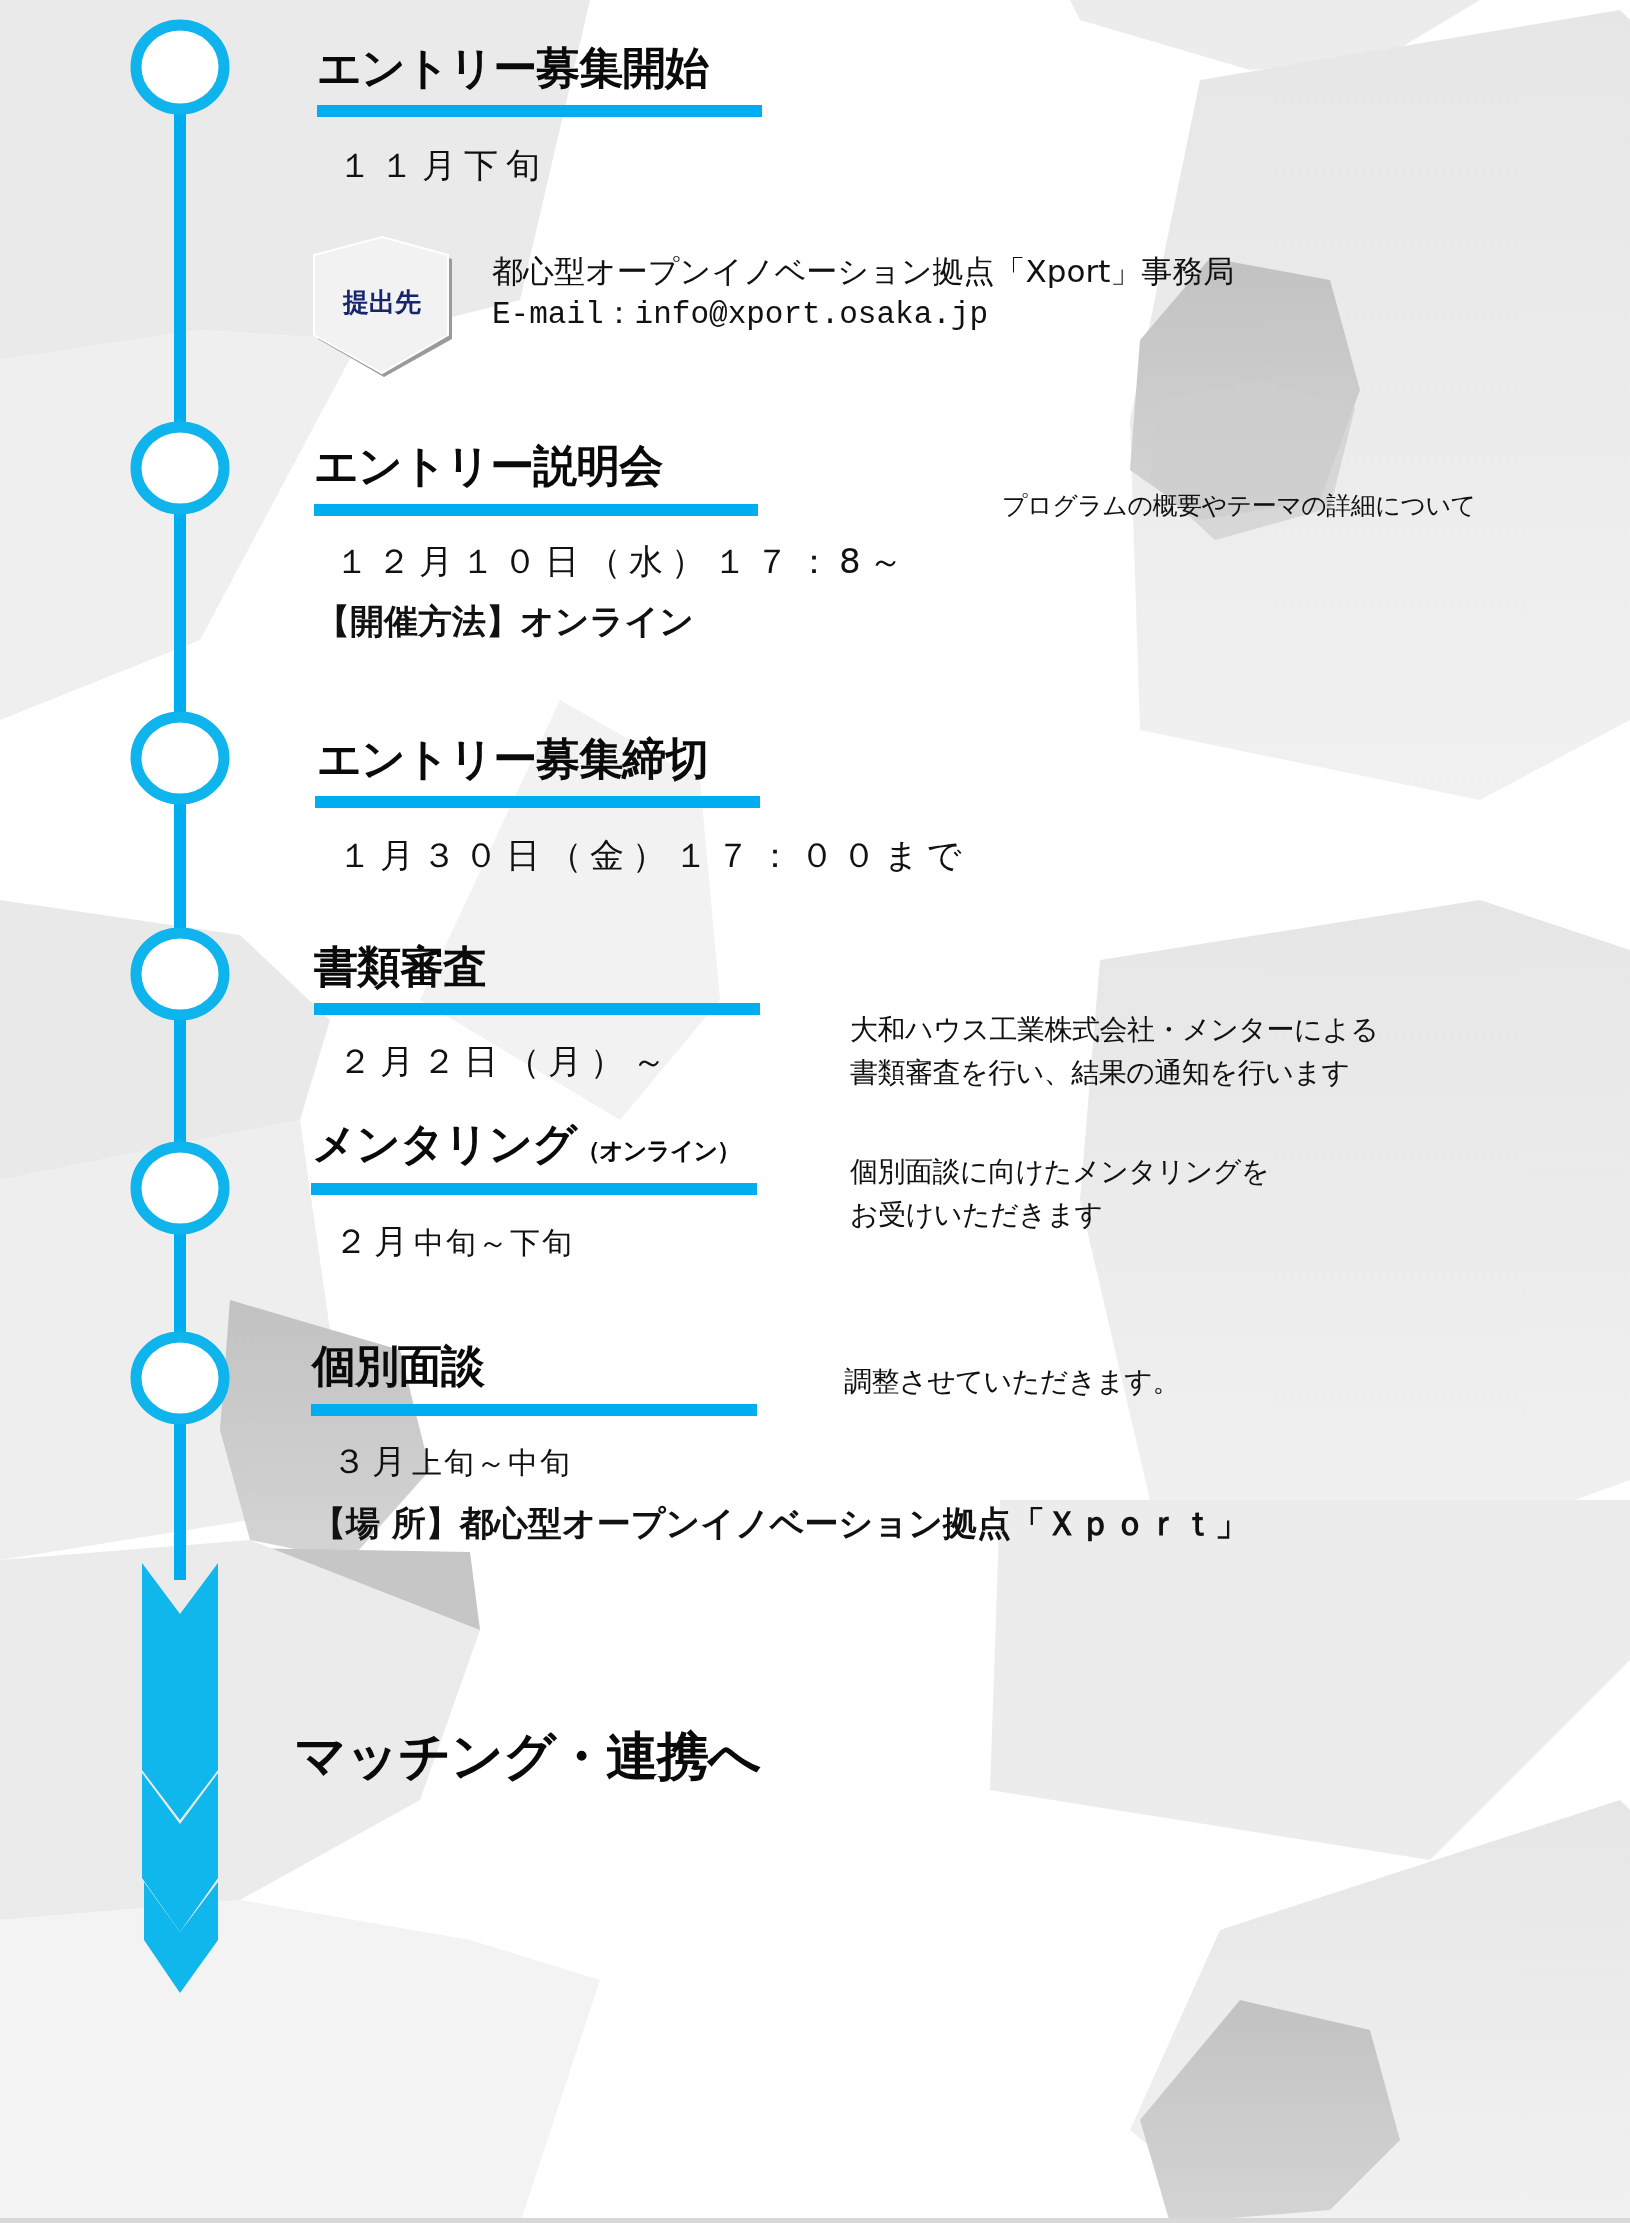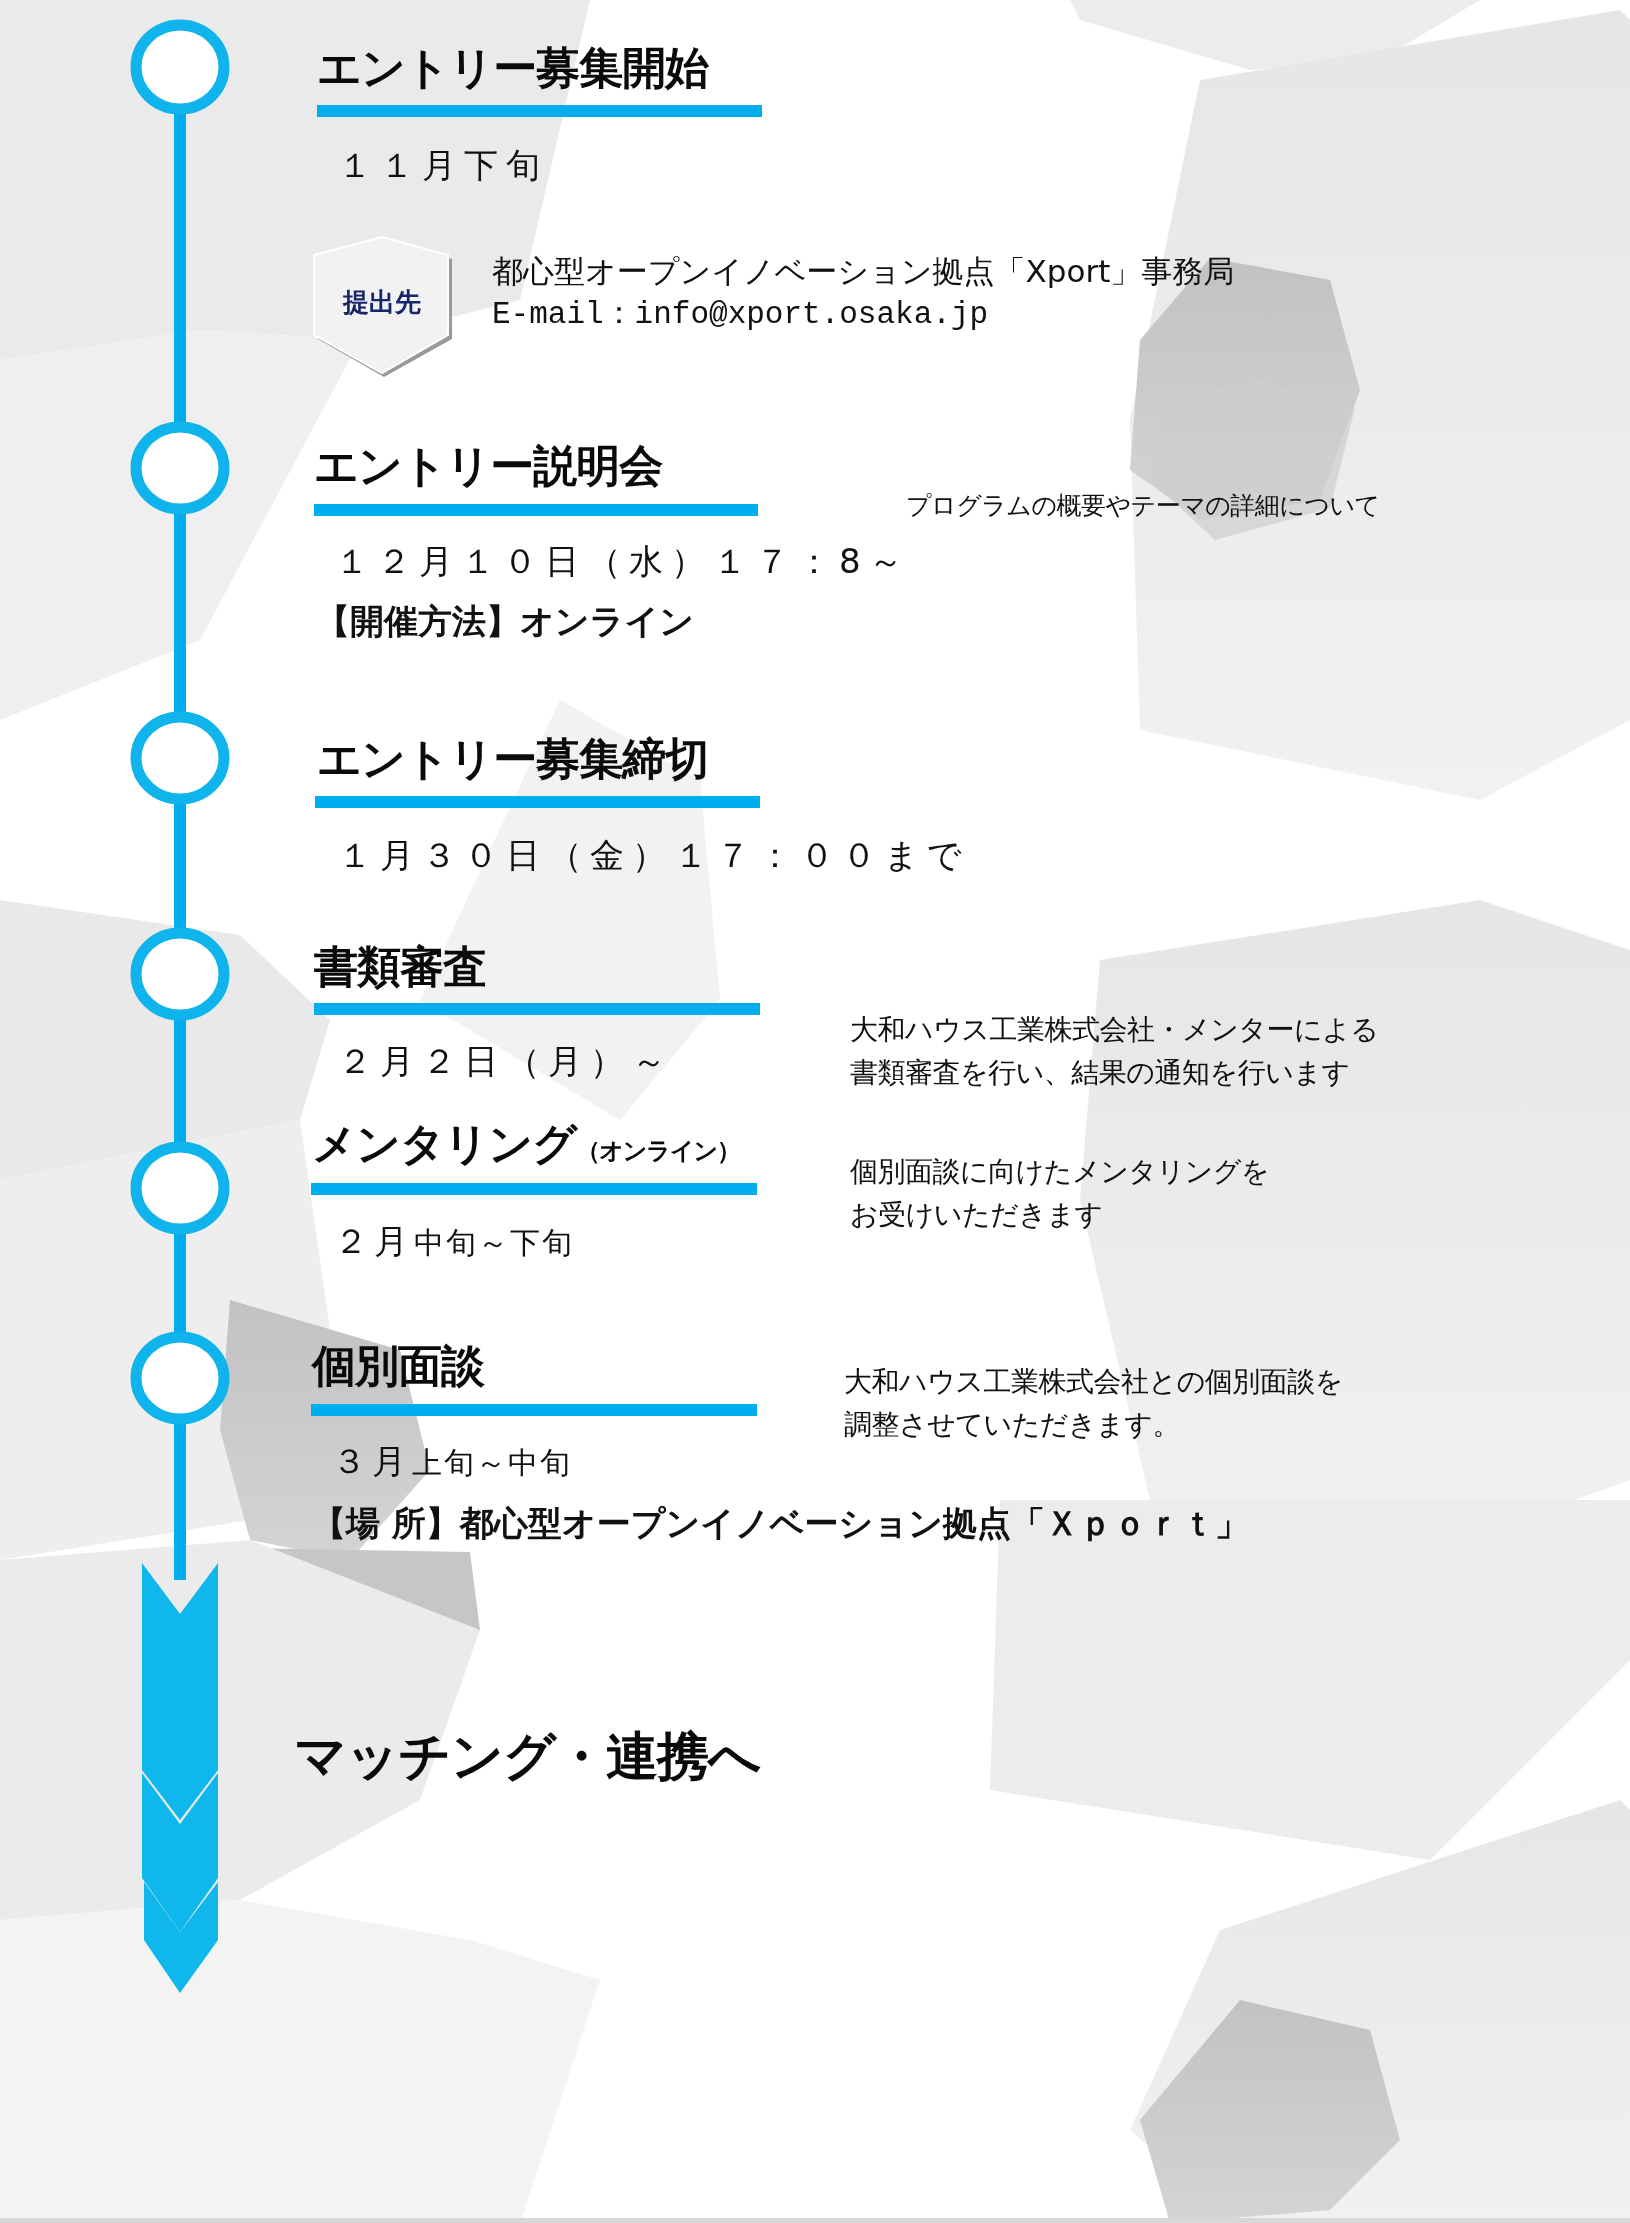--- a/index.html
+++ b/index.html
@@ -104,21 +104,21 @@
   </svg>
   <div class="badge-text">提出先</div>
 </div>
 <div class="abs contact" style="left:492px;top:250px;">都心型オープンイノベーション拠点「Xport」事務局</div>
 <div class="abs contact" style="left:492px;top:293px;font-family:Liberation Mono, monospace;">E-mail：info@xport.osaka.jp</div>
 
 <div class="abs title" style="left:314px;top:444px;">エントリー説明会</div>
 <div class="bar" style="left:314px;top:504px;width:444px;"></div>
 <div class="abs date" style="left:335px;top:544px;">１２月１０日（水）１７：8～</div>
 <div class="abs sub-bold" style="left:316px;top:604px;">【開催方法】オンライン</div>
-<div class="abs desc-sm" style="left:906px;top:482px;">
+<div class="abs desc-sm" style="left:1002px;top:482px;">
   <div>プログラムの概要やテーマの詳細について</div>
 </div>
 
 <div class="abs title" style="left:317px;top:737px;">エントリー募集締切</div>
 <div class="bar" style="left:315px;top:796px;width:445px;"></div>
 <div class="abs date" style="left:338px;top:838px;">１月３０日（金）１７：００まで</div>
 
 <div class="abs title" style="left:314px;top:945px;">書類審査</div>
 <div class="bar" style="left:314px;top:1003px;width:446px;"></div>
 <div class="abs date" style="left:338px;top:1044px;">２月２日（月）～</div>
@@ -139,17 +139,16 @@
   <div>お受けいただきます</div>
 </div>
 
 <div class="abs title" style="left:312px;top:1344px;">個別面談</div>
 <div class="bar" style="left:311px;top:1404px;width:446px;"></div>
 <div class="abs date date-small" style="left:332px;top:1444px;">
   <span style="font-size:34px;letter-spacing:6px;">３月</span><span>上旬～中旬</span>
 </div>
 <div class="abs sub-bold" style="left:312px;top:1506px;">【場 所】都心型オープンイノベーション拠点「Ｘｐｏｒｔ」</div>
 <div class="abs desc" style="left:844px;top:1360px;">
-  <div>大和ハウス工業株式会社との個別面談を</div>
   <div>調整させていただきます。</div>
 </div>
 
 <div class="abs final" style="left:294px;top:1722px;">マッチング・連携へ</div>
 
 </body></html>

